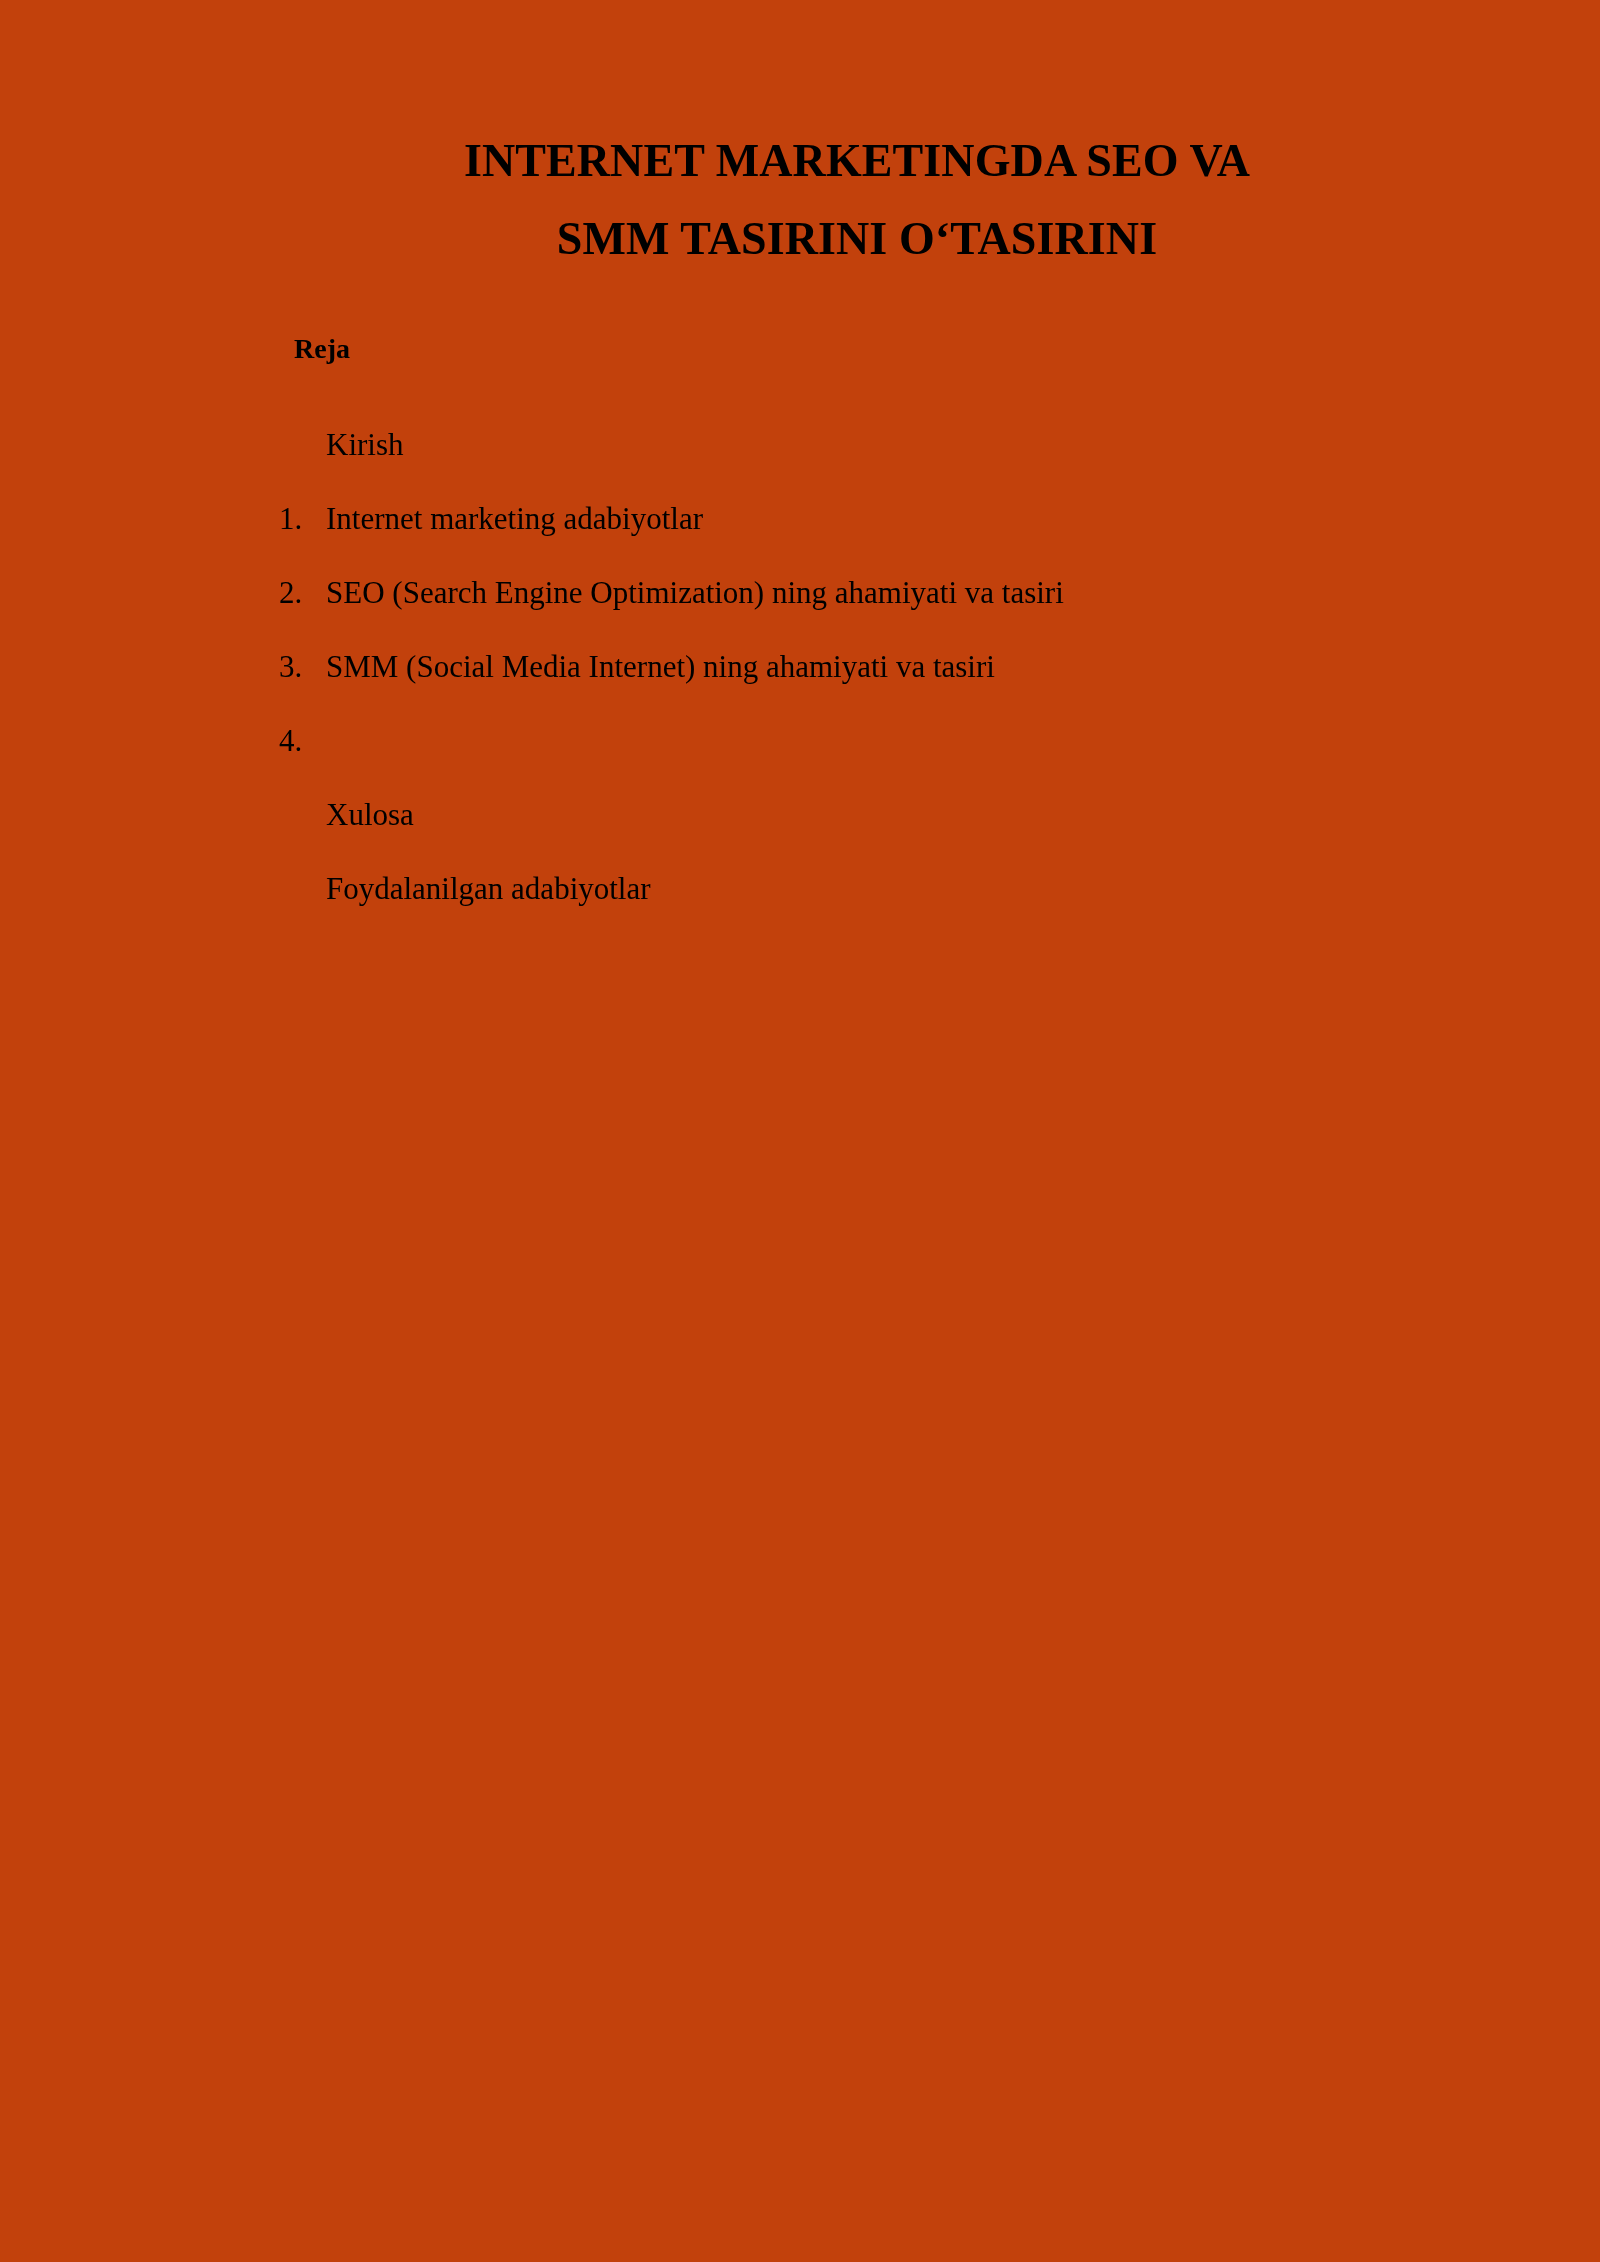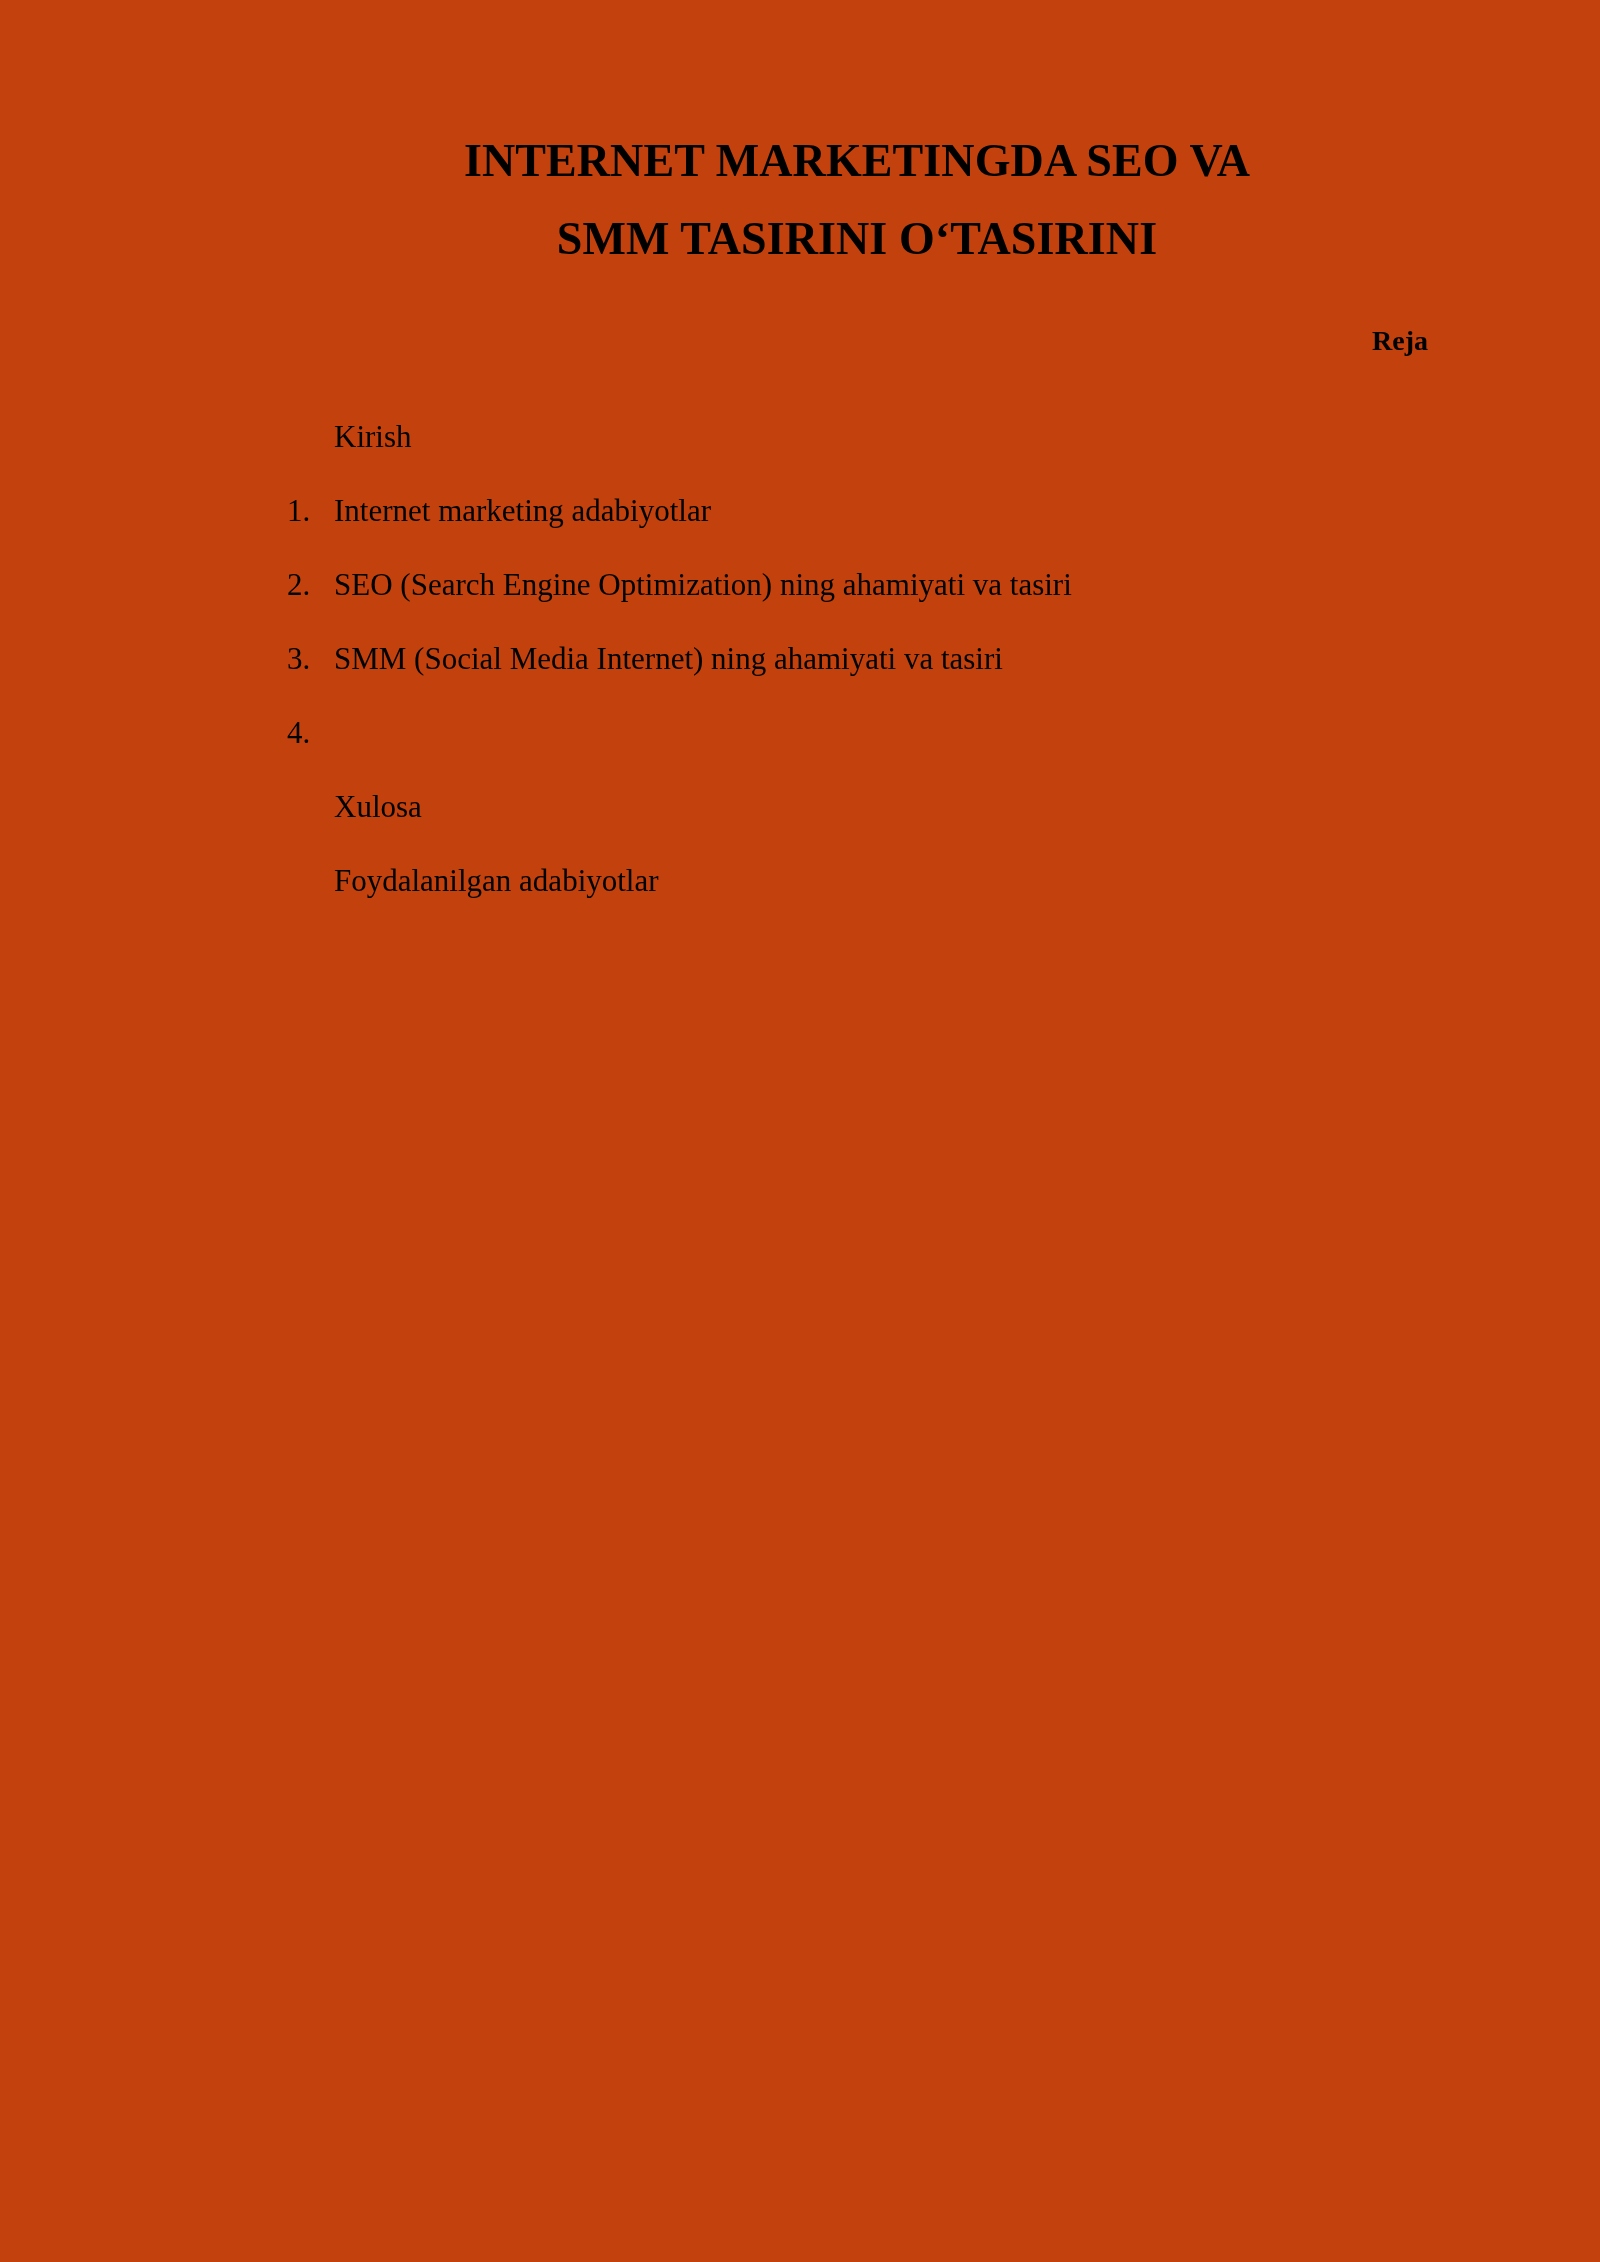--- a/index.html
+++ b/index.html
@@ -41,33 +41,33 @@
     color: #000000;
   }
   .doc-title .title-line {
     display: block;
     white-space: nowrap;
   }
   .title-spacer-top { height: 122px; }
 
   
   .reja-heading {
-    margin: 8px;
+    margin: 16px;
     padding: 0;
-    text-align: right;
+    text-align: left;
     font-weight: bold;
     font-size: 28px;
     line-height: 34px;
     color: #000000;
   }
   .reja-spacer { height: 38px; }
 
   
   .outline {
-    margin: 9px;
+    margin: 1px;
     padding: 0;
     list-style: none;
     font-size: 31px;
     line-height: 36px;
     color: #000000;
   }
   .outline-spacer { height: 44px; }
 
   .outline-row {
     display: flex;

